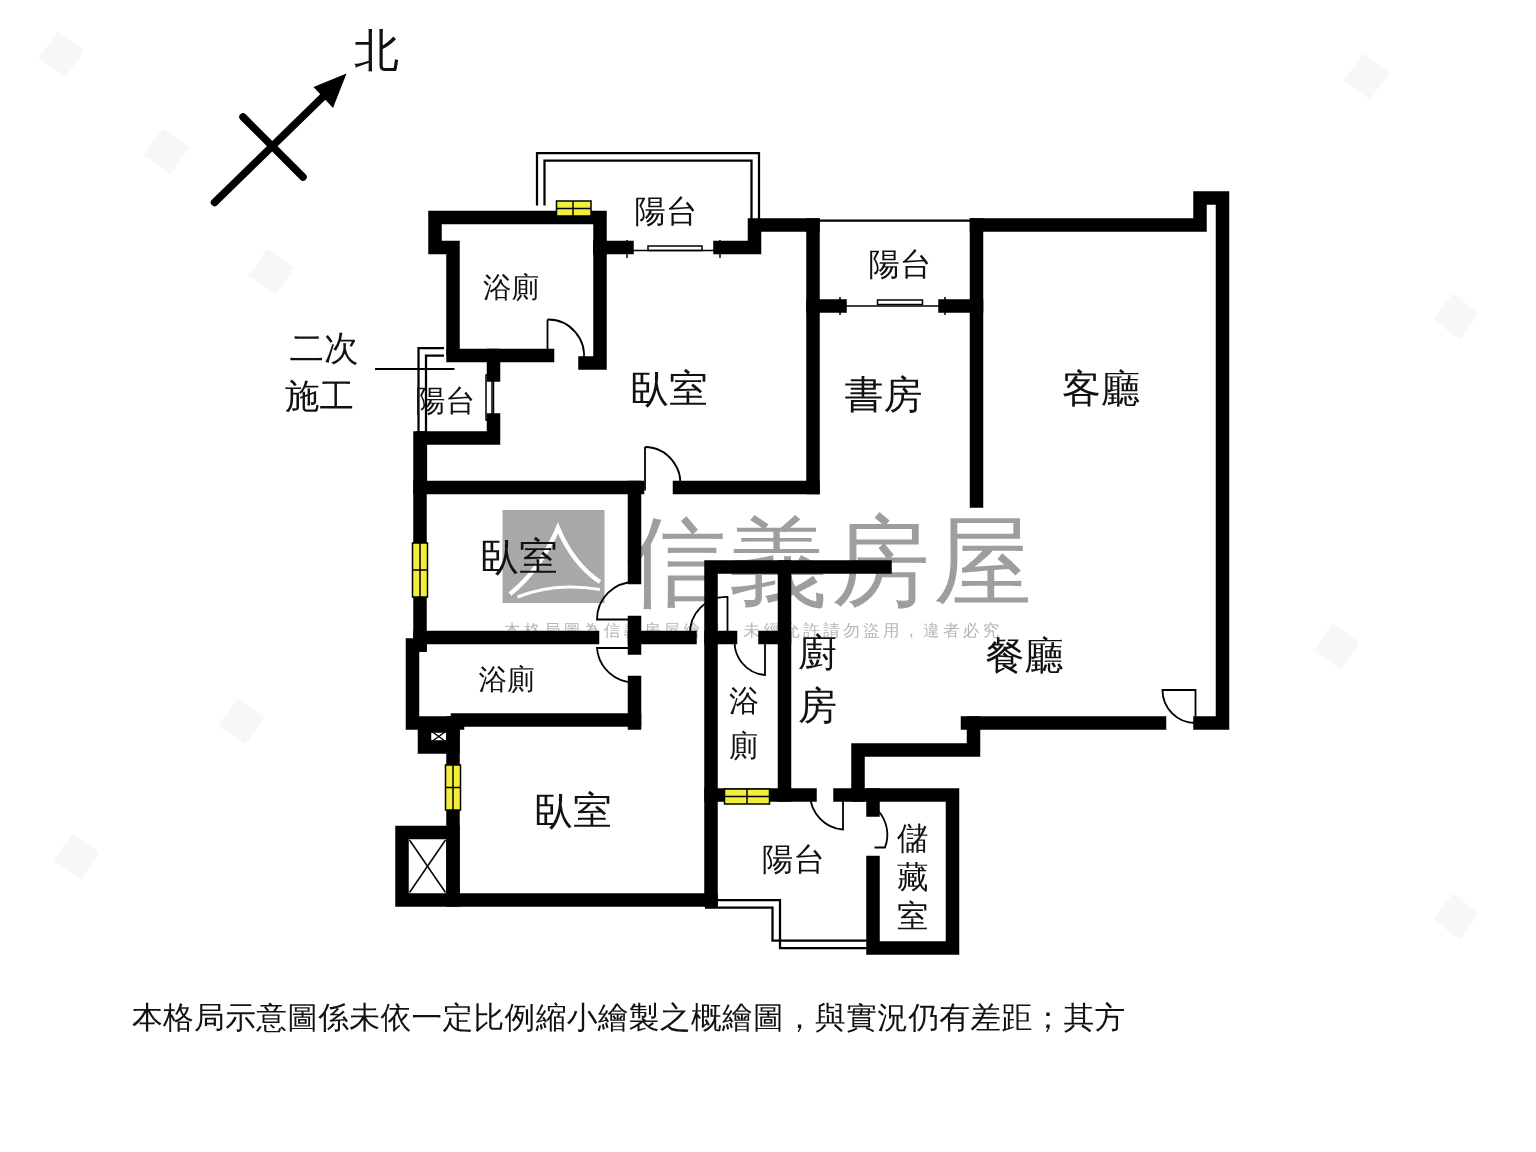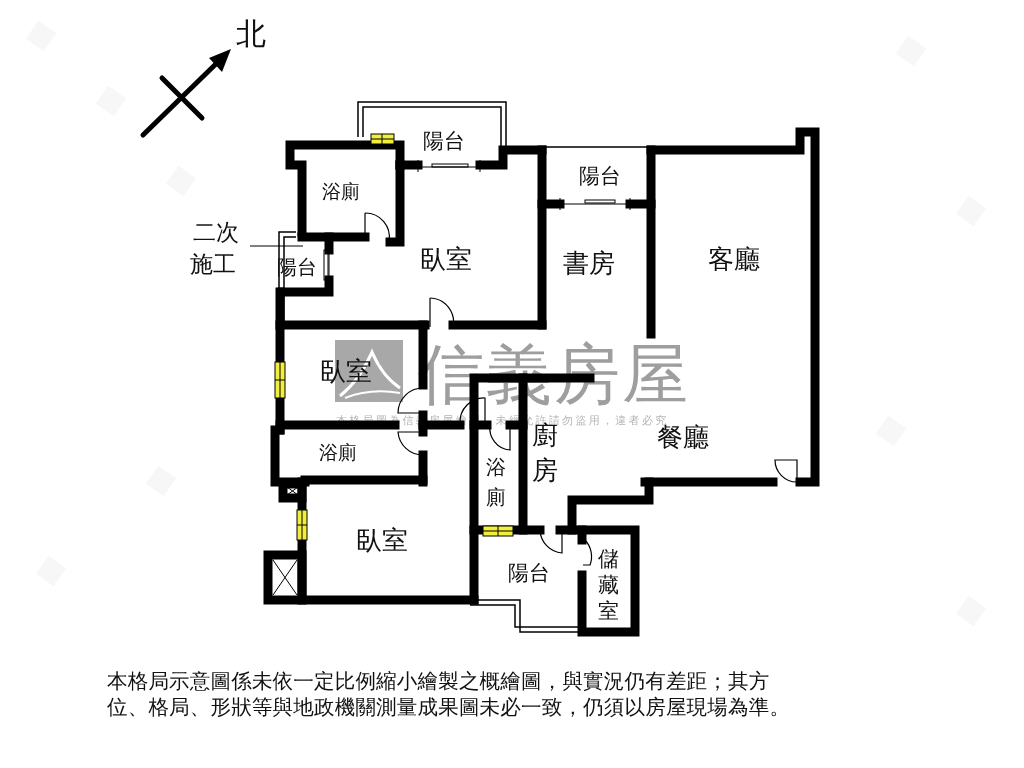--- a/index.html
+++ b/index.html
@@ -2,22 +2,22 @@
 <html><head>
   <meta charset="utf-8">
   <style>
     html, body { margin: 0; padding: 0; background: #ffffff; }
     body { width: 1024px; height: 768px; position: relative; overflow: hidden;
            font-family: "DejaVu Serif", "Liberation Serif", serif; }
     #plan { position: absolute; left: 0; top: 0; width: 1024px; height: 768px; }
     .room-label { font-family: "DejaVu Serif", "Liberation Serif", serif; fill: #111; }
     .wm-big { font-family: "DejaVu Sans", "Liberation Sans", sans-serif; fill: #9e9e9e; }
     .wm-small { font-family: "DejaVu Sans", "Liberation Sans", sans-serif; fill: #b5b5b5; }
-    .disclaimer { position: absolute; left: 107px; top: 668px; width: 840px;
-                  font-family: Liberation Serif, serif;
+    .disclaimer { position: absolute; left: 88px; top: 668px; width: 840px;
+                  font-family: Liberation Mono, monospace;
                   font-size: 20.5px; line-height: 26px; color: #111; letter-spacing: 0.2px; }
     .disclaimer div { white-space: nowrap; }
   </style>
 </head>
 <body>
 
 <svg id="plan" viewBox="0 0 1024 768" xmlns="http://www.w3.org/2000/svg">
 
   <g>
     <line x1="143" y1="135" x2="222" y2="58" stroke="#000" stroke-width="5" stroke-linecap="round"></line>
@@ -178,14 +178,13 @@
   <text class="room-label" x="532" y="479" font-size="26">房</text>
   <text class="room-label" x="657" y="446" font-size="26">餐廳</text>
   <text class="room-label" x="508" y="580" font-size="21">陽台</text>
   <text class="room-label" x="598" y="566" font-size="21">儲</text>
   <text class="room-label" x="598" y="592" font-size="21">藏</text>
   <text class="room-label" x="598" y="618" font-size="21">室</text>
 </svg>
 
 <div class="disclaimer">
   <div>本格局示意圖係未依一定比例縮小繪製之概繪圖，與實況仍有差距；其方</div>
-  <div>位、格局、形狀等與地政機關測量成果圖未必一致，仍須以房屋現場為準。</div>
 </div>
 
 </body></html>

